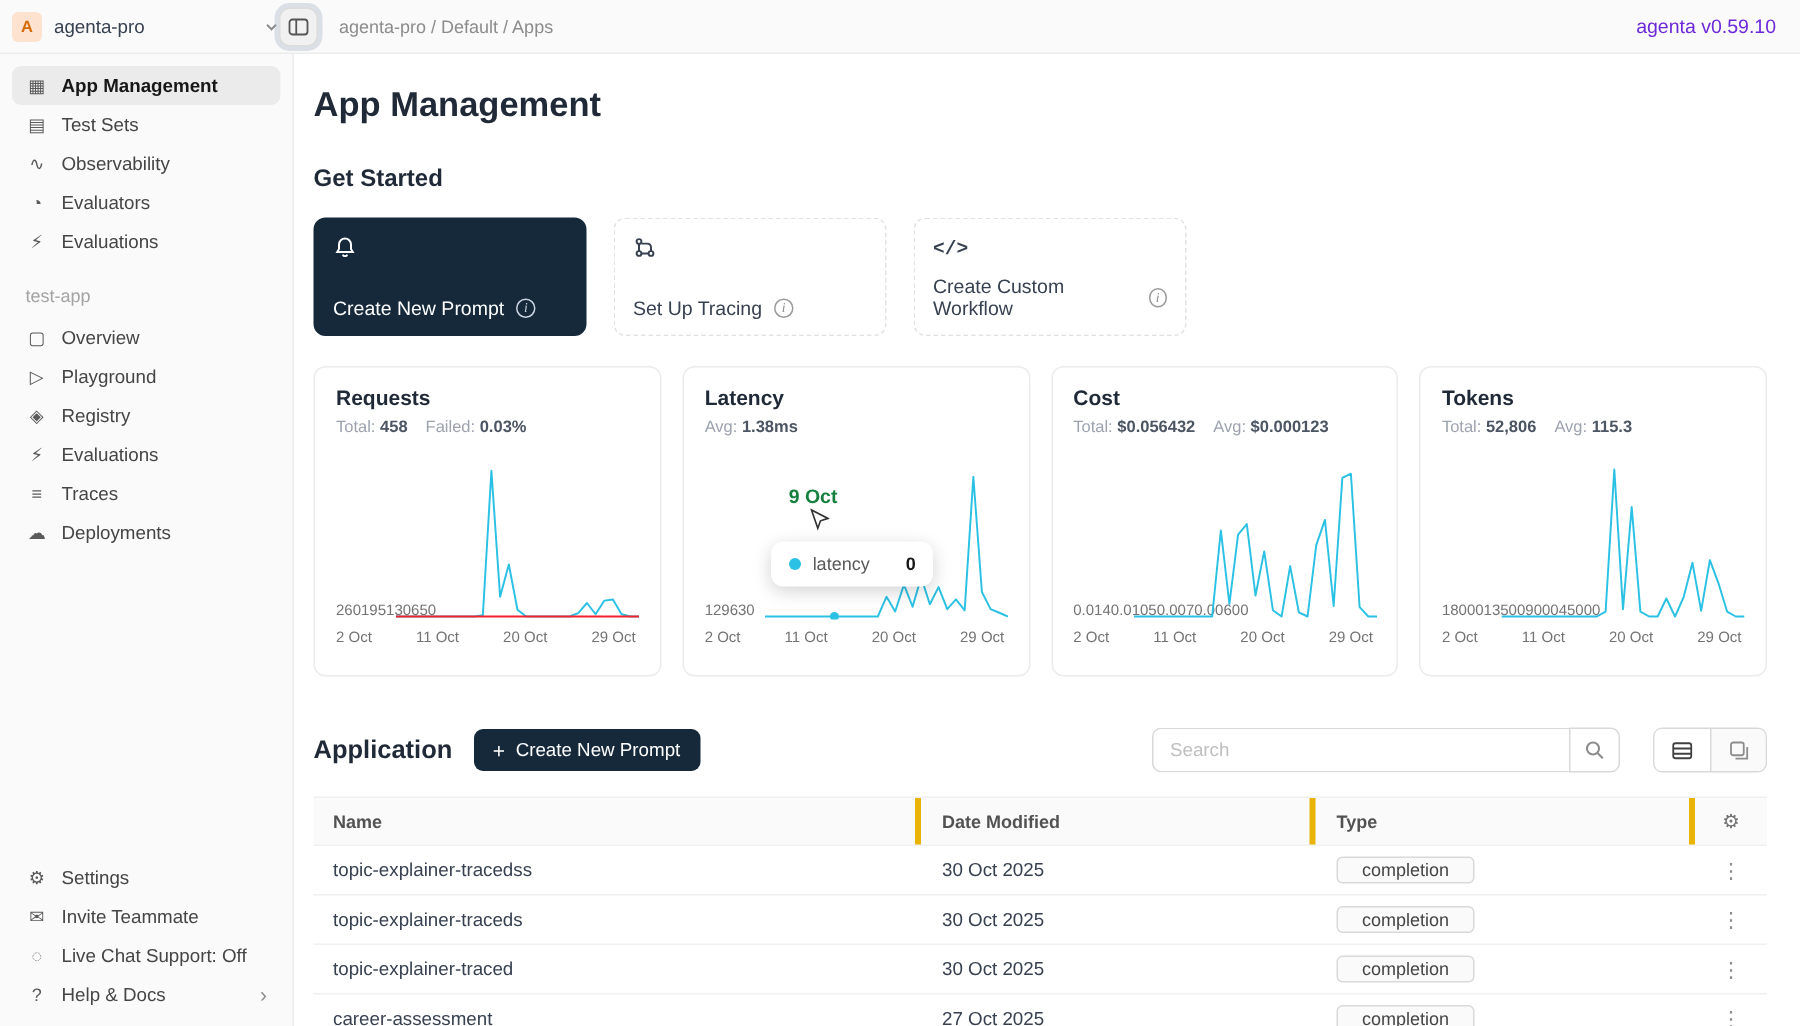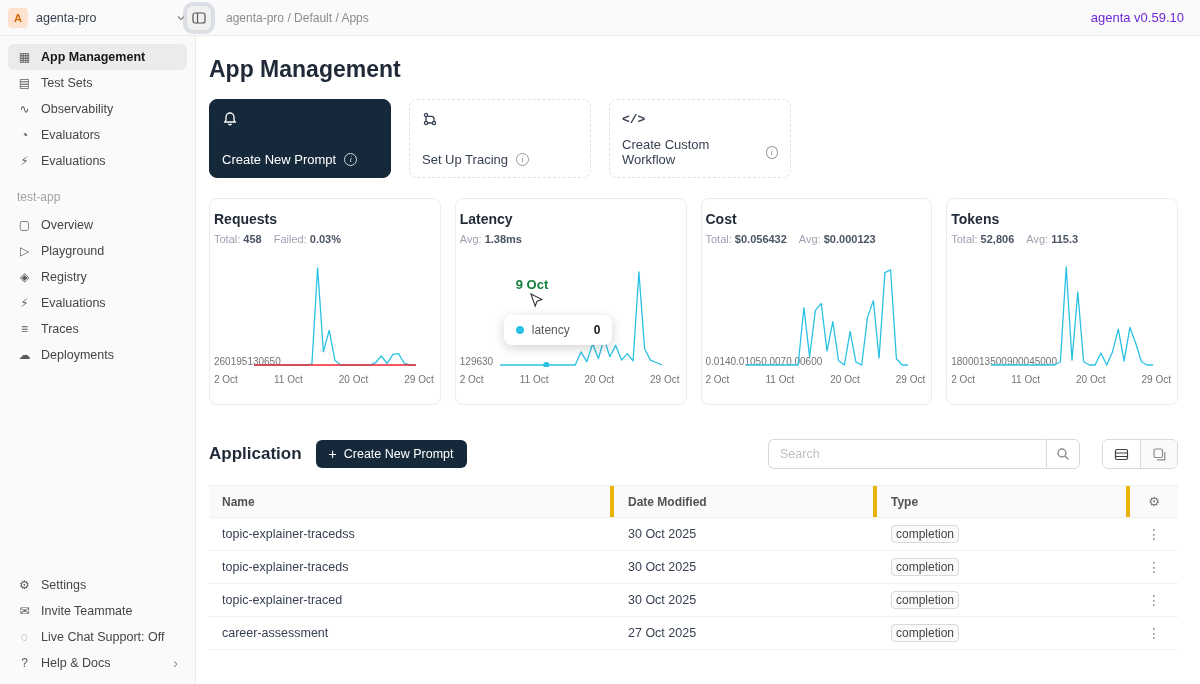--- a/index.html
+++ b/index.html
@@ -35,21 +35,21 @@
   .gs-card{width:182px;height:79px;border-radius:8px;border:1px dashed #e2e2e2;background:#fff;padding:10px 12px;display:flex;flex-direction:column;justify-content:space-between;cursor:pointer;color:#374151}
   .gs-card.dark{background:#15293b;border:1px solid #15293b;color:#fff}
   .gs-icon{height:18px;display:flex;align-items:center}
   .gs-label{font-size:13px;display:flex;align-items:center;gap:8px;font-weight:500}
   .info-i{width:13px;height:13px;border-radius:50%;border:1px solid #9a9a9a;color:#8c8c8c;font-size:9px;line-height:1;display:inline-flex;align-items:center;justify-content:center;font-style:italic;font-family:"Liberation Serif",serif}
   .gs-card.dark .info-i{border-color:#cbd5e1;color:#cbd5e1}
   .code-txt{font-size:13px;font-weight:700;font-family:"Liberation Mono",monospace}
 
   
   .stats-row{display:flex;gap:14px;margin-top:20px}
-  .stat-card{flex:1;height:207px;border:1px solid #ececec;border-radius:8px;padding:12px 4px;background:#fff;position:relative}
+  .stat-card{flex:1;height:207px;border:1px solid #ececec;border-radius:8px;padding:12px 14px;background:#fff;position:relative}
   .stat-title{font-size:14px;font-weight:700;color:#1f2937}
   .stat-meta{margin-top:6px;font-size:11px;color:#9ca3af;display:flex;gap:12px;white-space:nowrap}
   .stat-meta b{color:#4b5563;font-weight:700}
   .chart-area{margin-top:16px}
   .chart-row{display:flex}
   .ylabels{width:40px;height:106px;display:flex;flex-direction:row;justify-content:space-between;align-items:flex-end;font-size:10px;color:#737373;padding-right:7px;line-height:1}
   .plot{position:relative;flex:1;height:106px}
   .plot svg{position:absolute;left:0;top:0}
   .xlabels{display:flex;justify-content:space-between;font-size:10px;color:#737373;margin-top:7px;padding-right:2px}
 
@@ -77,21 +77,21 @@
 
   
   .table{margin-top:16px}
   .t-head{display:flex;height:33px;background:#fafafa;border-top:1px solid #f0f0f0;border-bottom:1px solid #f0f0f0;align-items:center;font-size:12px;font-weight:700;color:#525252}
   .t-head>div:not(:last-child){border-right:4px solid #eab308;height:100%;display:flex;align-items:center}
   .t-row{display:flex;height:33px;align-items:center;border-bottom:1px solid #f0f0f0;font-size:12.5px;color:#374151}
   .c-name{width:405px;padding-left:13px}
   .c-date{width:263px;padding-left:14px}
   .c-type{flex:1;padding-left:14px}
   .c-actions{width:48px;text-align:center;color:#737373;font-size:13px;display:flex;align-items:center;justify-content:center}
-  .tag{display:inline-block;border:1px solid #d9d9d9;background:#fafafa;border-radius:4px;padding:1px 4px;font-size:12px;color:#454545}
+  .tag{display:inline-block;border:1px solid #d9d9d9;background:#fafafa;border-radius:4px;padding:1px 16px;font-size:12px;color:#454545}
   .kebab{color:#8c8c8c;font-size:14px;cursor:pointer;padding:0 6px}
 </style>
 </head>
 <body>
 
 <div class="topbar">
   <div class="workspace">
     <div class="avatar">A</div>
     <span class="ws-name">agenta-pro</span>
     <span class="chev">
@@ -179,20 +179,21 @@
         <span class="icon">?</span>
         <span class="label">Help &amp; Docs</span>
         <span class="trailing">›</span>
       </div>
     </div>
 </div>
 
 <div class="main">
   <h1 class="page-title">App Management</h1>
 
+  <h2 class="section-title">Get Started</h2>
   <div class="gs-row" id="gs-row">
       <div class="gs-card dark">
         <div class="gs-icon">
           <svg width="16" height="16" viewBox="0 0 16 16" fill="none" stroke="currentColor" stroke-width="1.3">
             <path d="M8 2a4 4 0 0 0-4 4v3l-1.2 2h10.4L12 9V6a4 4 0 0 0-4-4z"></path>
             <path d="M6.5 12.7a1.6 1.6 0 0 0 3 0"></path>
           </svg>
         </div>
         <div class="gs-label">
           <span>Create New Prompt</span>

